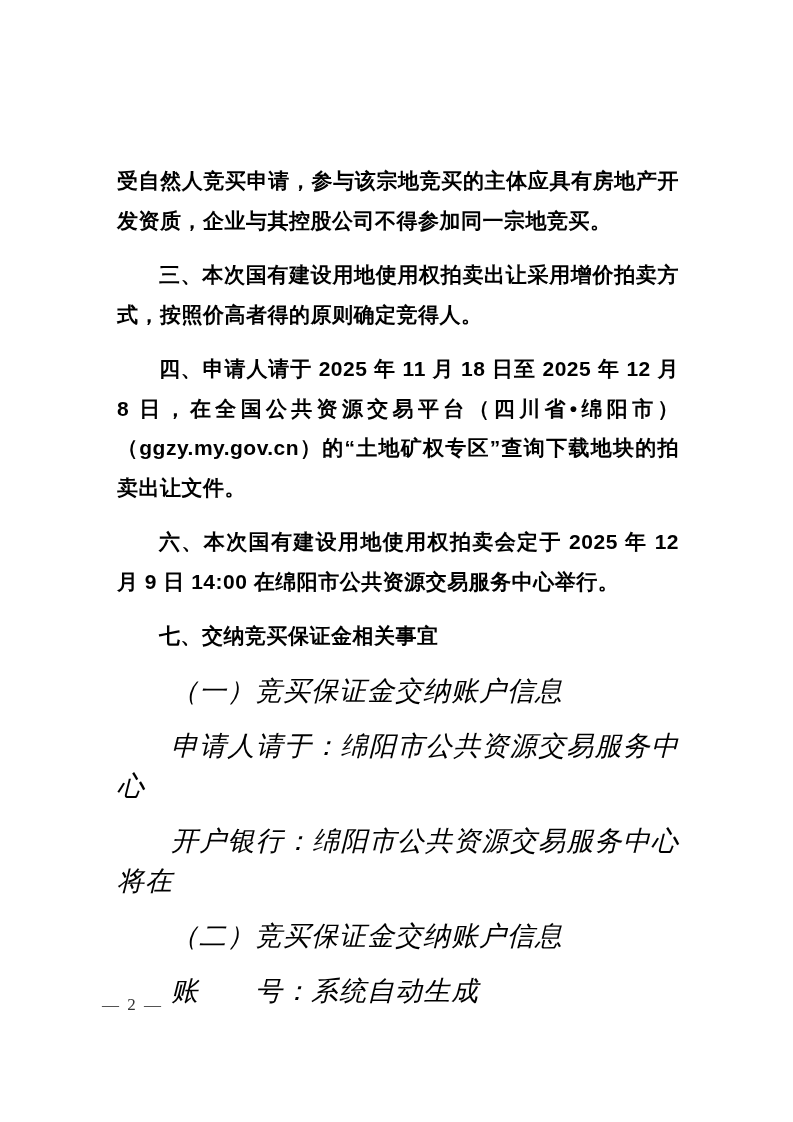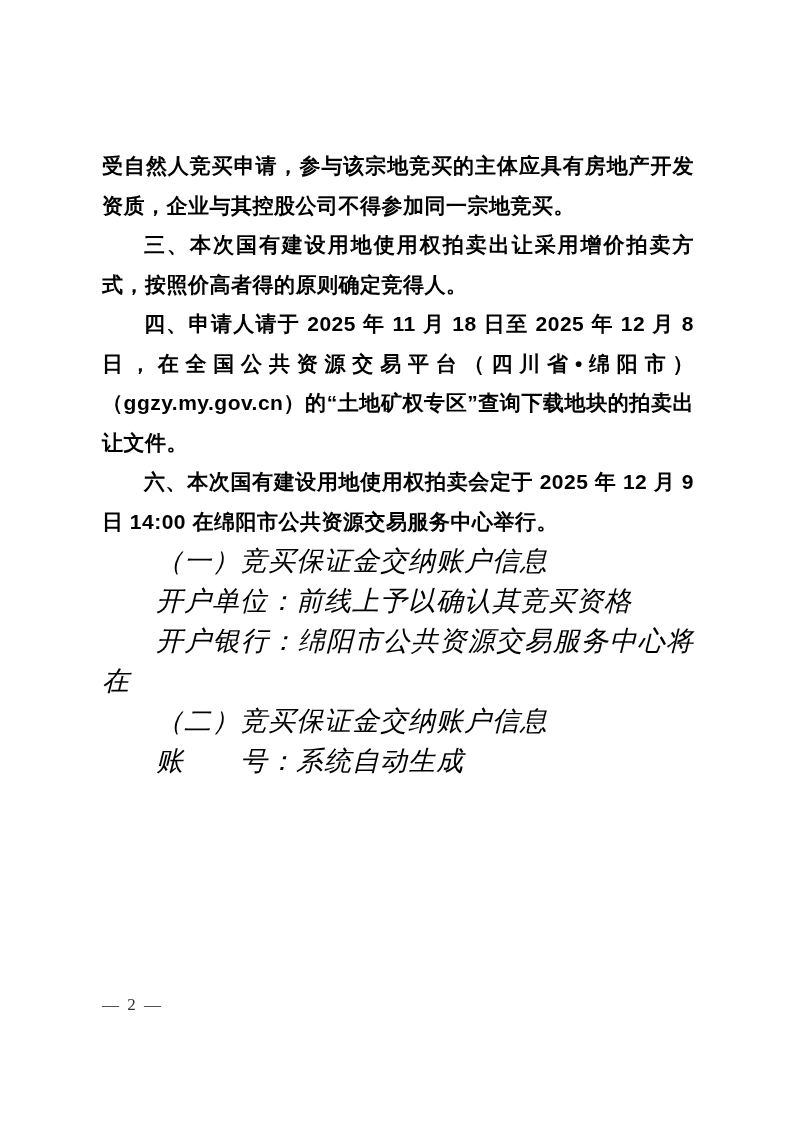--- a/index.html
+++ b/index.html
@@ -16,21 +16,21 @@
     font-family: "Liberation Sans", "DejaVu Sans", sans-serif;
     color: #000000;
   }
   .content {
     position: absolute;
     left: 102px;
     top: 146px;
     width: 592px;
   }
   p.para {
-    margin: 0;
+    margin: 15px;
     padding: 0;
     text-align: justify;
     color: #000000;
   }
   p.body-hei {
     font-family: "Liberation Sans", "DejaVu Sans", sans-serif;
     font-weight: 700;
     font-size: 21px;
     line-height: 39.5px;
     letter-spacing: 0.5px;
@@ -65,20 +65,21 @@
 </style>
 </head>
 <body>
 
 <div class="page">
   <div class="content">
     <p class="para body-hei">受自然人竞买申请，参与该宗地竞买的主体应具有房地产开发资质，企业与其控股公司不得参加同一宗地竞买。</p>
     <p class="para body-hei indent">三、本次国有建设用地使用权拍卖出让采用增价拍卖方式，按照价高者得的原则确定竞得人。</p>
     <p class="para body-hei indent">四、申请人请于 2025 年 11 月 18 日至 2025 年 12 月 8 日，在全国公共资源交易平台（四川省•绵阳市）（ggzy.my.gov.cn）的“土地矿权专区”查询下载地块的拍卖出让文件。</p>
     <p class="para body-hei indent">六、本次国有建设用地使用权拍卖会定于 2025 年 12 月 9 日 14:00 在绵阳市公共资源交易服务中心举行。</p>
+    <p class="para heading-hei indent">七、交纳竞买保证金相关事宜</p>
     <p class="para kaiti indent">（一）竞买保证金交纳账户信息</p>
-    <p class="para kaiti indent">开户单位：前线上予以确认其竞买资格</p>
+    <p class="para kaiti indent">申请人请于：绵阳市公共资源交易服务中心</p>
     <p class="para kaiti indent">开户银行：绵阳市公共资源交易服务中心将在</p>
     <p class="para kaiti indent">（二）竞买保证金交纳账户信息</p>
     <p class="para kaiti indent">账　　号：系统自动生成</p>
   </div>
   <div class="page-number">— 2 —</div>
 </div>
 
 </body></html>

